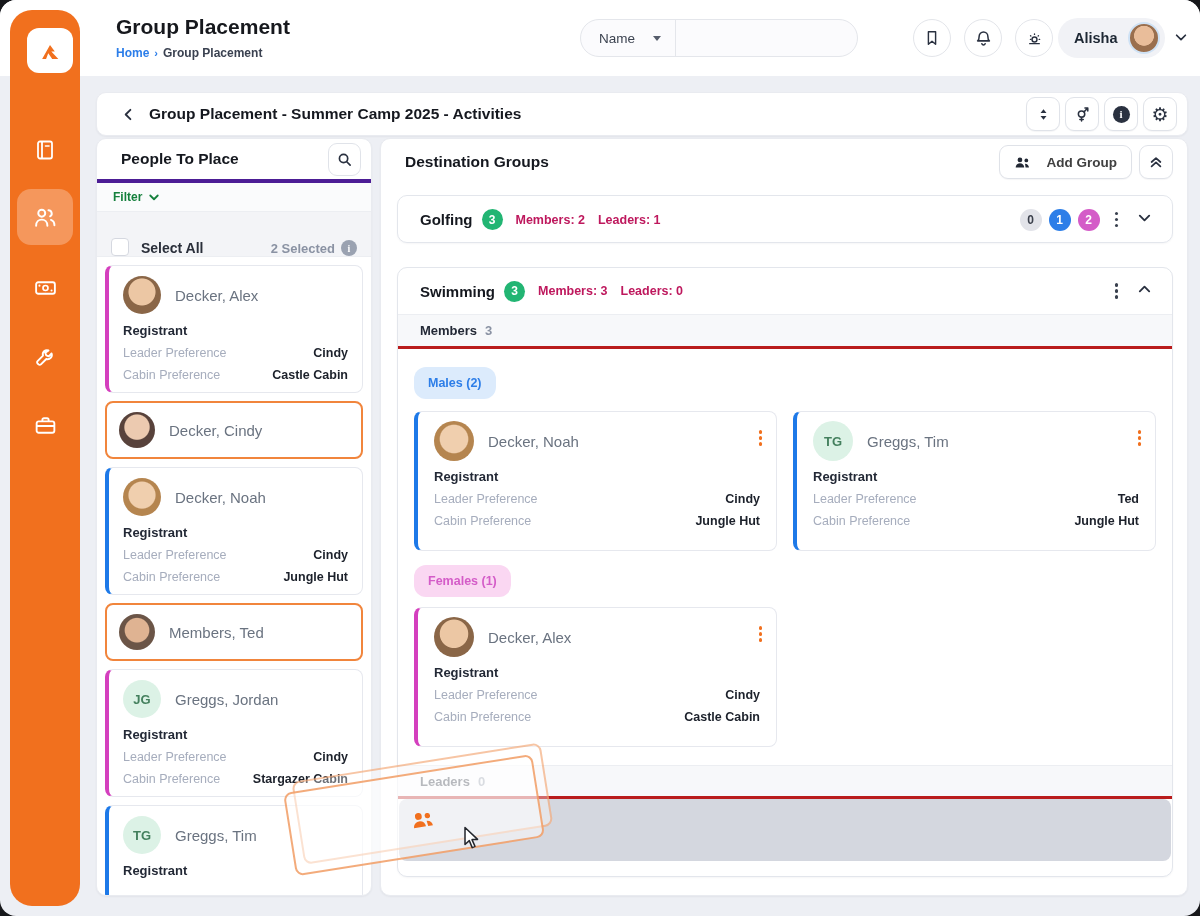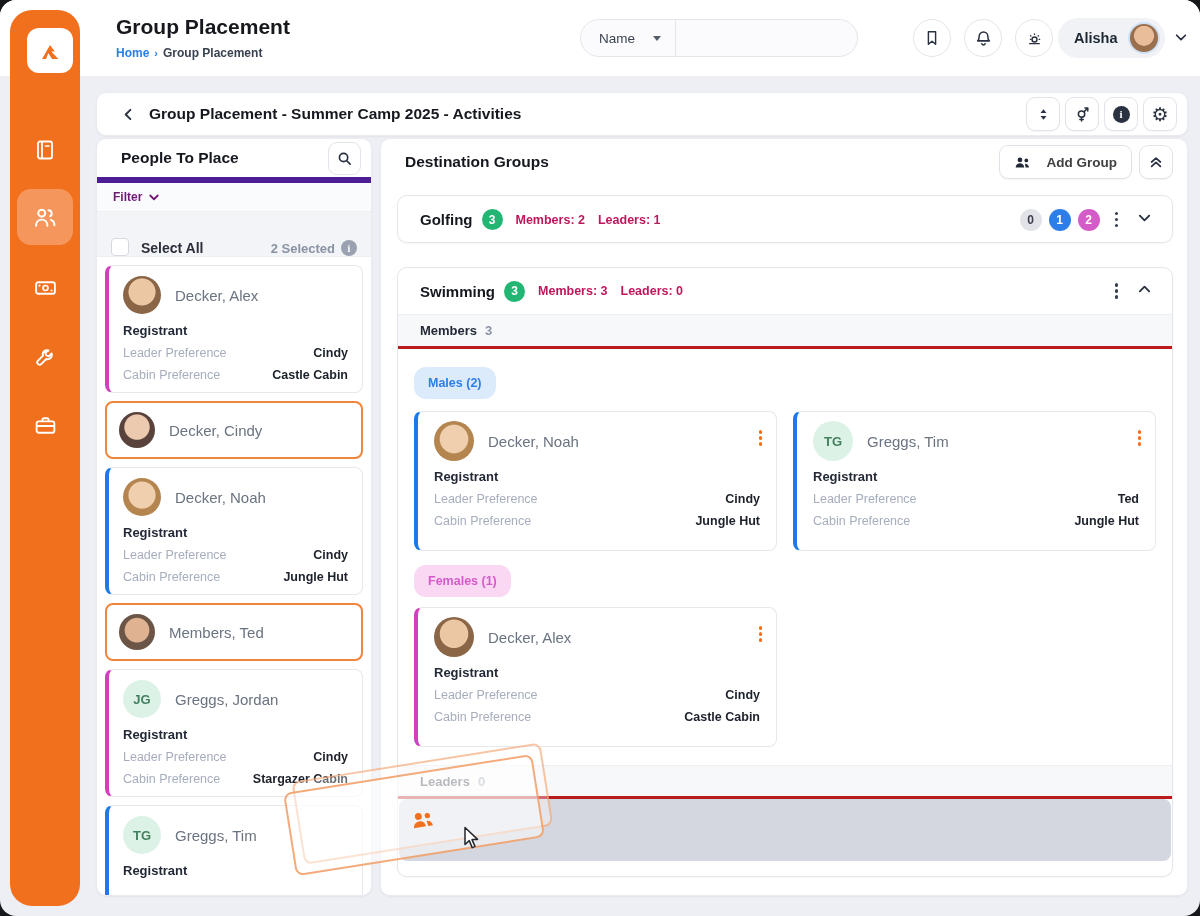--- a/index.html
+++ b/index.html
@@ -39,24 +39,24 @@
   .tb-actions { margin-left:auto; display:flex; gap:5px; }
   .sq-btn { width:34px; height:34px; background:#fff; border:1px solid #e0e3e9; border-radius:9px; display:flex; align-items:center; justify-content:center; color:#2a3140; box-shadow:0 1px 1px rgba(16,24,40,.04); }
   .info-filled { width:17px; height:17px; border-radius:50%; background:#2a3140; color:#fff; font-size:11px; font-weight:700; display:flex; align-items:center; justify-content:center; font-family:"Liberation Serif", serif; }
   .gear-glyph { font-size:19px; line-height:1; color:#2a3140; }
 
   
   .panel { position:absolute; top:138px; background:#fff; border:1px solid #e9ebf0; border-radius:10px; box-shadow:0 1px 2px rgba(16,24,40,.05); overflow:hidden; }
   .people-panel { left:96px; width:276px; height:758px; }
   .groups-panel { left:380px; width:808px; height:758px; }
 
-  .pp-header { height:44px; display:flex; align-items:center; padding:0 10px 0 24px; border-bottom:6px solid #4c1d95; }
+  .pp-header { height:44px; display:flex; align-items:center; padding:0 10px 0 24px; border-bottom:4px solid #4c1d95; }
   .pp-title { font-size:15.5px; font-weight:700; color:#15181f; }
   .pp-search { margin-left:auto; width:33px; height:33px; border:1px solid #e0e3e9; border-radius:9px; background:#fff; display:flex; align-items:center; justify-content:center; color:#2a3140; }
-  .filter-row { height:29px; background:#fafbfc; border-bottom:1px solid #eceef2; display:flex; align-items:center; gap:6px; padding:0 16px; font-size:12px; font-weight:700; color:#701a75; }
+  .filter-row { height:29px; background:#fafbfc; border-bottom:1px solid #eceef2; display:flex; align-items:center; gap:6px; padding:0 16px; font-size:12px; font-weight:700; color:#15803d; }
   .select-row { height:45px; background:#f3f4f7; border-bottom:1px solid #eceef2; display:flex; align-items:flex-end; padding:0 14px; gap:12px; }
   .checkbox { width:18px; height:18px; background:#fff; border:1px solid #d5d8e0; border-radius:4px; }
   .select-label { font-size:14px; font-weight:600; color:#2a2f3a; }
   .selected-wrap { margin-left:auto; display:flex; align-items:center; gap:6px; font-size:13px; color:#8a92a3; font-weight:600; }
   .info-gray { width:16px; height:16px; border-radius:50%; background:#9aa2b1; color:#fff; font-size:10px; font-weight:700; display:flex; align-items:center; justify-content:center; font-family:"Liberation Serif", serif; }
 
   .p-list { padding:8px; display:flex; flex-direction:column; gap:8px; }
   .p-card { background:#fff; border:1px solid #e6e8ee; border-radius:8px; padding:8px 14px 10px; position:relative; }
   .p-card.accent-f { border-left:4px solid #d43fbe; }
   .p-card.accent-m { border-left:4px solid #1d79e8; }

